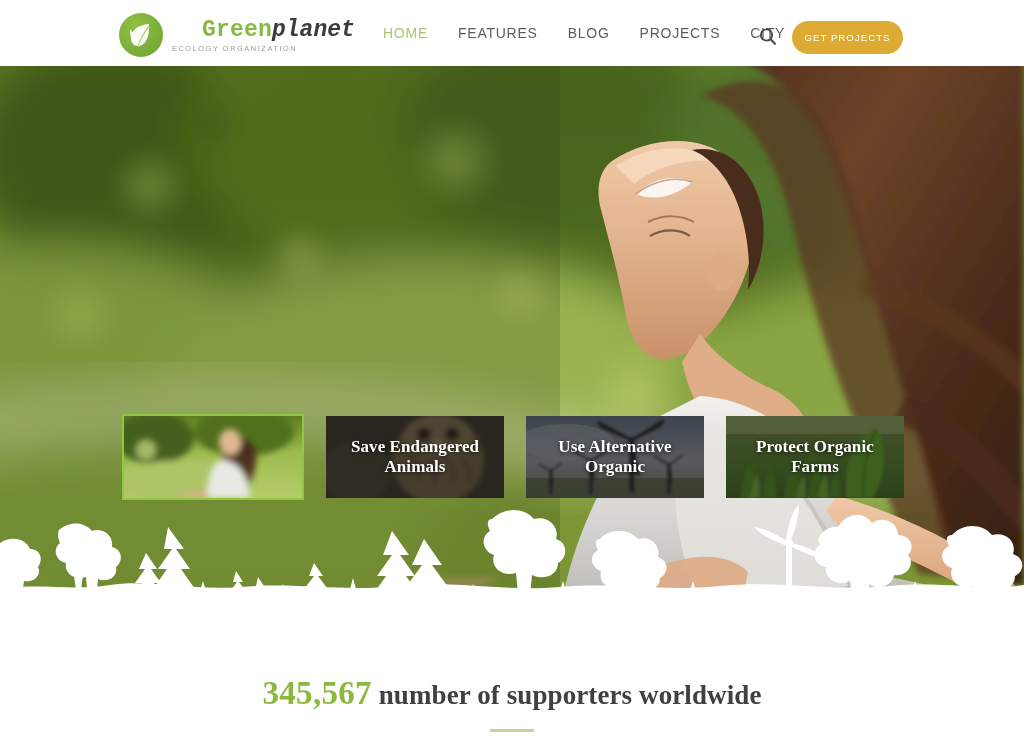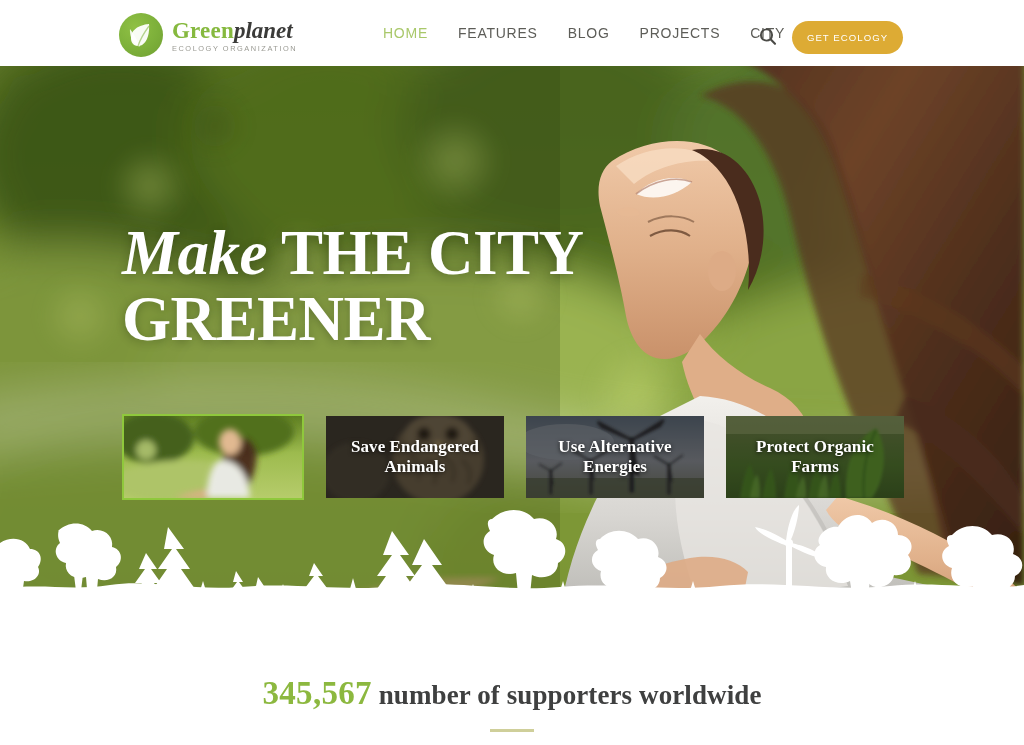--- a/index.html
+++ b/index.html
@@ -10,21 +10,21 @@
   .header{
     position:absolute; top:0; left:0; width:1024px; height:66px;
     background:#ffffff; display:flex; align-items:center; z-index:30;
   }
   .logo-wrap{ position:absolute; left:119px; top:13px; display:flex; align-items:center; }
   .logo-mark{ width:44px; height:44px; border-radius:50%;
      background:radial-gradient(circle at 36% 32%, #8fc044 0%, #7db03a 55%, #6f9f31 100%);
      position:relative; overflow:hidden; flex:0 0 auto; }
   .logo-mark svg{ position:absolute; left:0; top:0; }
   .logo-text{ margin-left:9px; padding-top:2px; }
-  .logo-line1{ font-family:Liberation Serif, serif; font-size:23px; line-height:23px; white-space:nowrap; }
+  .logo-line1{ font-family:Liberation Mono, monospace; font-size:23px; line-height:23px; white-space:nowrap;margin-left:30px; }
   .logo-green{ color:#86b93f; font-weight:700; letter-spacing:.2px; }
   .logo-dark{ color:#3b3b39; font-weight:700; font-style:italic; }
   .logo-line2{ font-size:7.4px; letter-spacing:1.55px; color:#9a9a93; margin-top:2px; white-space:nowrap; }
 
   .nav{ position:absolute; left:368px; top:0; height:66px; display:flex; align-items:center; gap:0; }
   .nav a{ font-size:14px; letter-spacing:.75px; color:#5d5d58; text-decoration:none;
           padding:0 15px; white-space:nowrap; }
   .nav a.active{ color:#a9c86a; }
   .search-btn{ position:absolute; left:757px; top:26px; width:22px; height:22px; cursor:pointer; }
   .cta{
@@ -100,21 +100,21 @@
     <a href="#">CONTACTS</a>
   </nav>
 
   <div class="search-btn">
     <svg width="22" height="22" viewBox="0 0 22 22">
       <circle cx="9.5" cy="9" r="5.6" fill="none" stroke="#4a4a46" stroke-width="1.9"></circle>
       <line x1="13.6" y1="13.2" x2="18" y2="17.8" stroke="#4a4a46" stroke-width="2.1" stroke-linecap="round"></line>
     </svg>
   </div>
 
-  <button class="cta">GET ECOLOGY</button>
+  <button class="cta">GET PROJECTS</button>
 </div>
 
 <div class="hero">
 
   <svg class="hero-photo" viewBox="0 0 1024 547" preserveAspectRatio="none">
     <defs>
       <linearGradient id="bgGrass" x1="0" y1="0" x2="0" y2="1">
         <stop offset="0%" stop-color="#6f8a2e"></stop>
         <stop offset="22%" stop-color="#7d9a34"></stop>
         <stop offset="48%" stop-color="#8aa63c"></stop>
@@ -241,24 +241,20 @@
     </g>
 
     <g opacity=".55" filter="url(#blurSm)">
       <path d="M300 547 C 360 520 430 508 500 512 C 470 528 420 540 380 547 Z" fill="#cfa07c"></path>
     </g>
 
     <rect x="0" y="0" width="560" height="547" fill="#2d3d10" opacity=".20"></rect>
   </svg>
 
   <div class="hero-copy">
-    <div class="headline">
-      <span class="it">Make</span><span> THE CITY</span><br>
-      <span>GREENER</span>
-    </div>
   </div>
 
   <div class="cards">
 
     <div class="card active">
       <svg width="100%" height="100%" viewBox="0 0 178 82" preserveAspectRatio="none">
         <defs>
           <linearGradient id="c1" x1="0" y1="0" x2="0" y2="1">
             <stop offset="0%" stop-color="#5f7f22"></stop>
               <stop offset="45%" stop-color="#9dbb4e"></stop>
@@ -345,21 +341,21 @@
           </g>
           <rect x="24" y="54" width="1.6" height="24"></rect>
           <g transform="translate(24.8,55)" stroke-width="1.3">
             <path d="M0 0 L -12 -7"></path>
               <path d="M0 0 L 11 -8"></path>
               <path d="M0 0 L 2 14"></path>
           </g>
         </g>
       </svg>
       <div class="shade"></div>
-      <div class="cap">Use Alternative Energies</div>
+      <div class="cap">Use Alternative Organic</div>
     </div>
 
     <div class="card">
       <svg width="100%" height="100%" viewBox="0 0 178 82" preserveAspectRatio="none">
         <defs>
           <linearGradient id="c4" x1="0" y1="0" x2="0" y2="1">
             <stop offset="0%" stop-color="#6f8348"></stop>
               <stop offset="60%" stop-color="#4e7a2a"></stop>
             <stop offset="100%" stop-color="#3d6420"></stop>
           </linearGradient>

